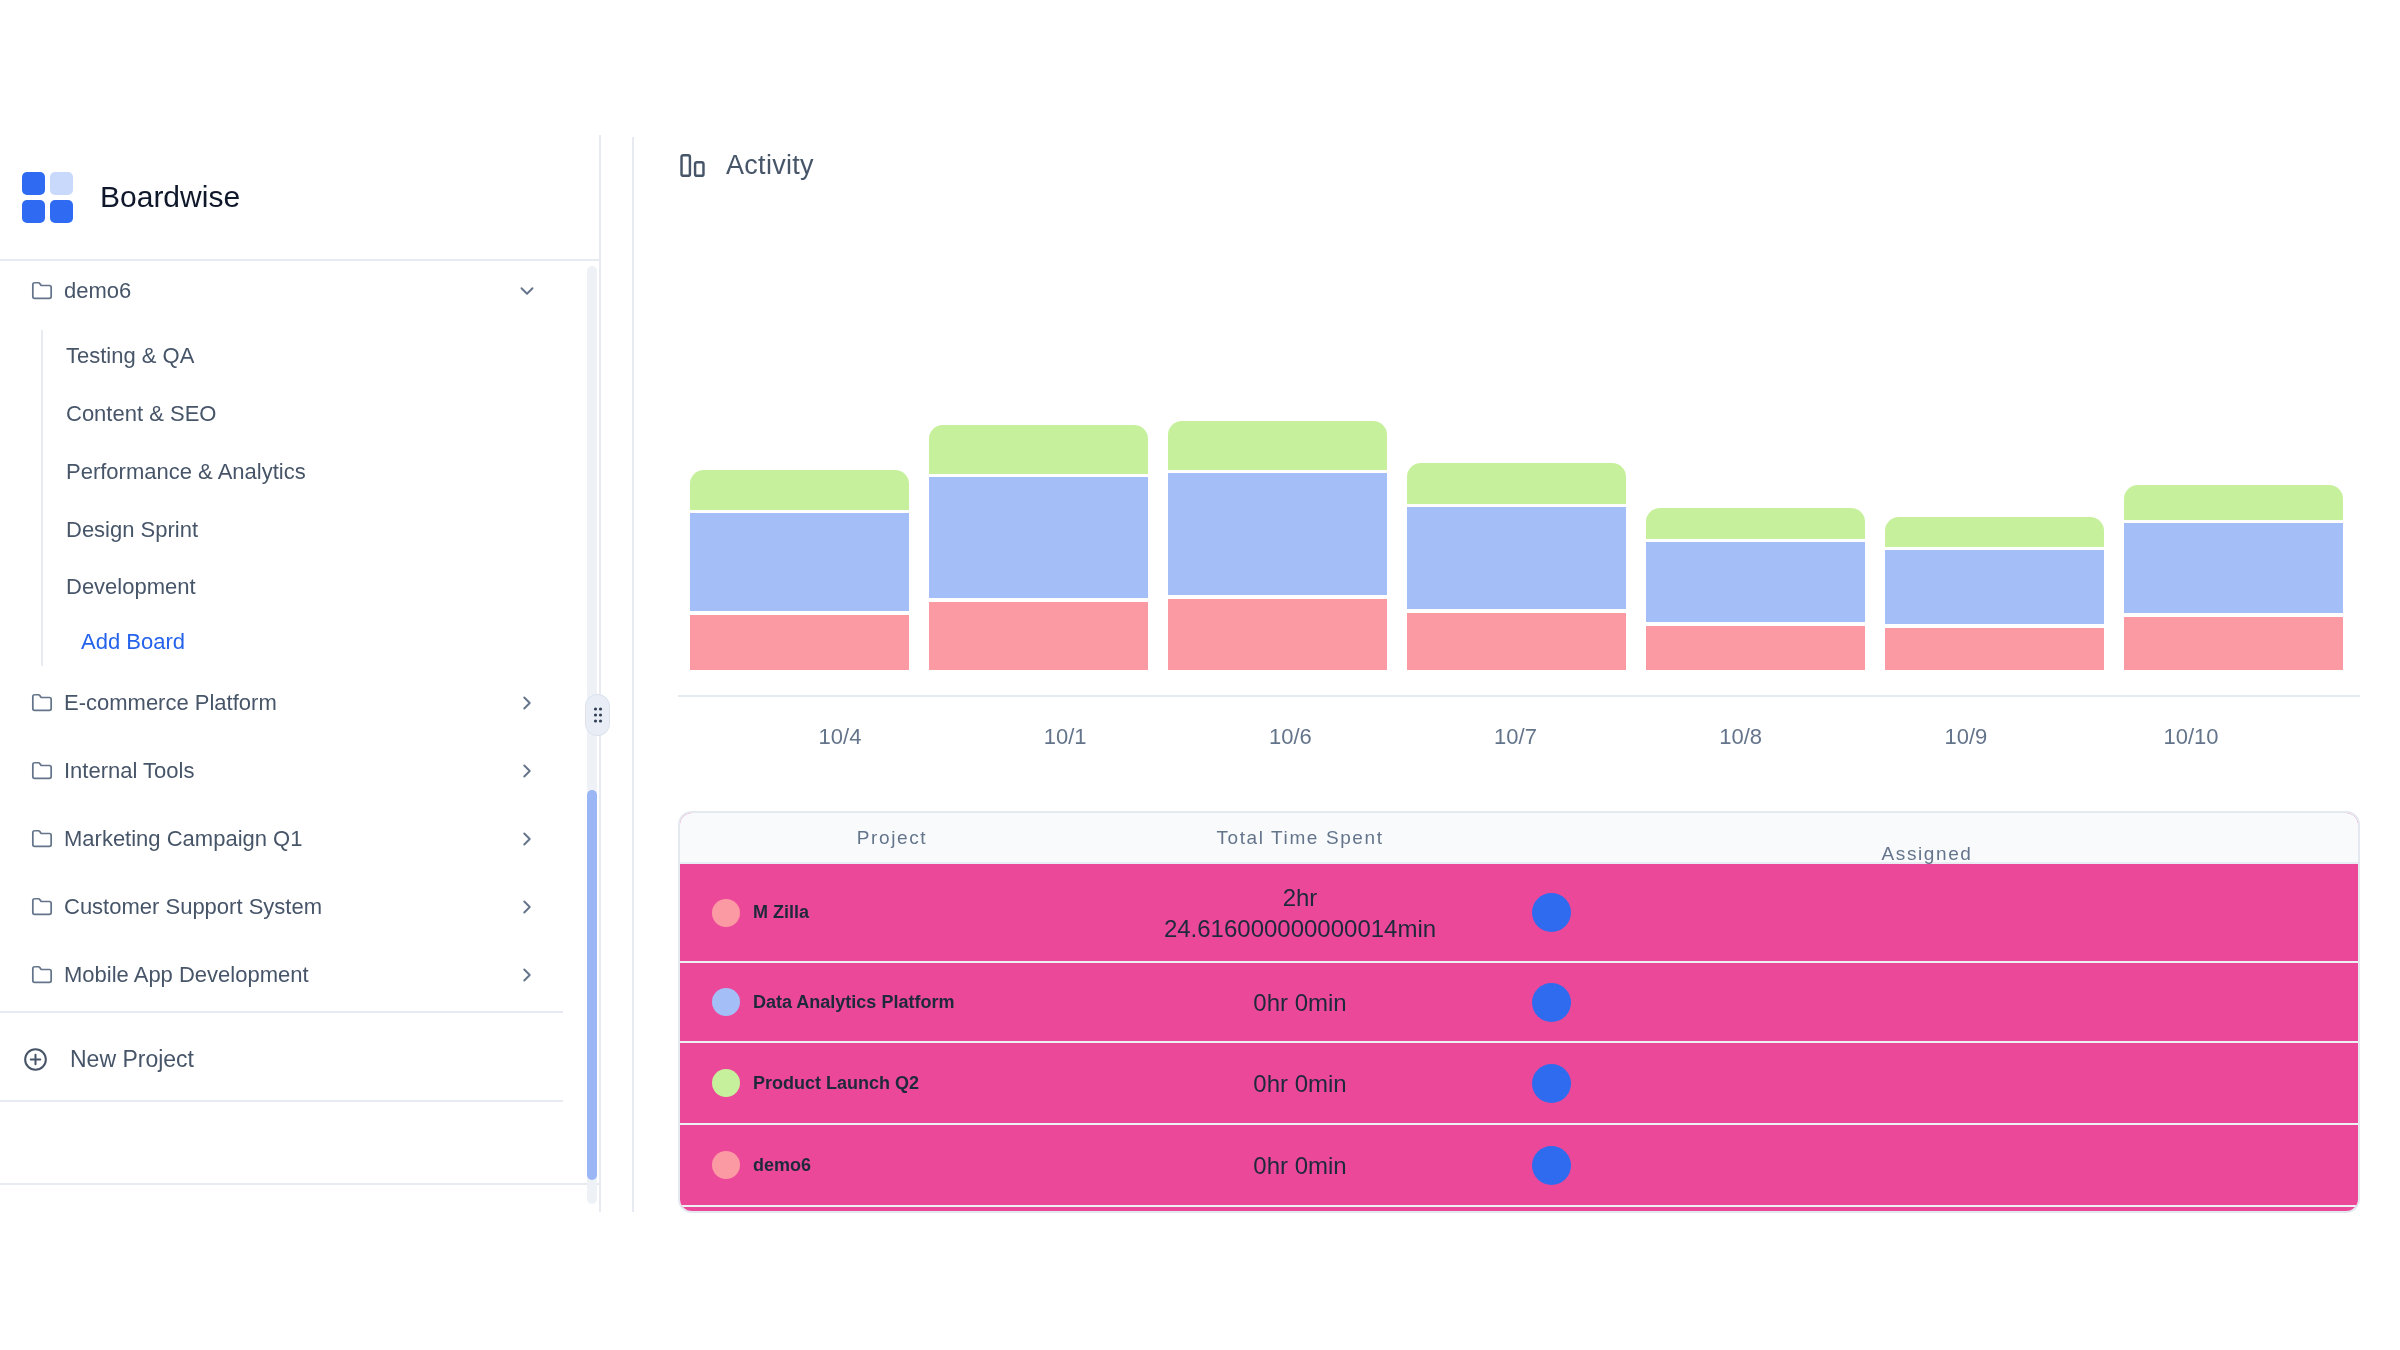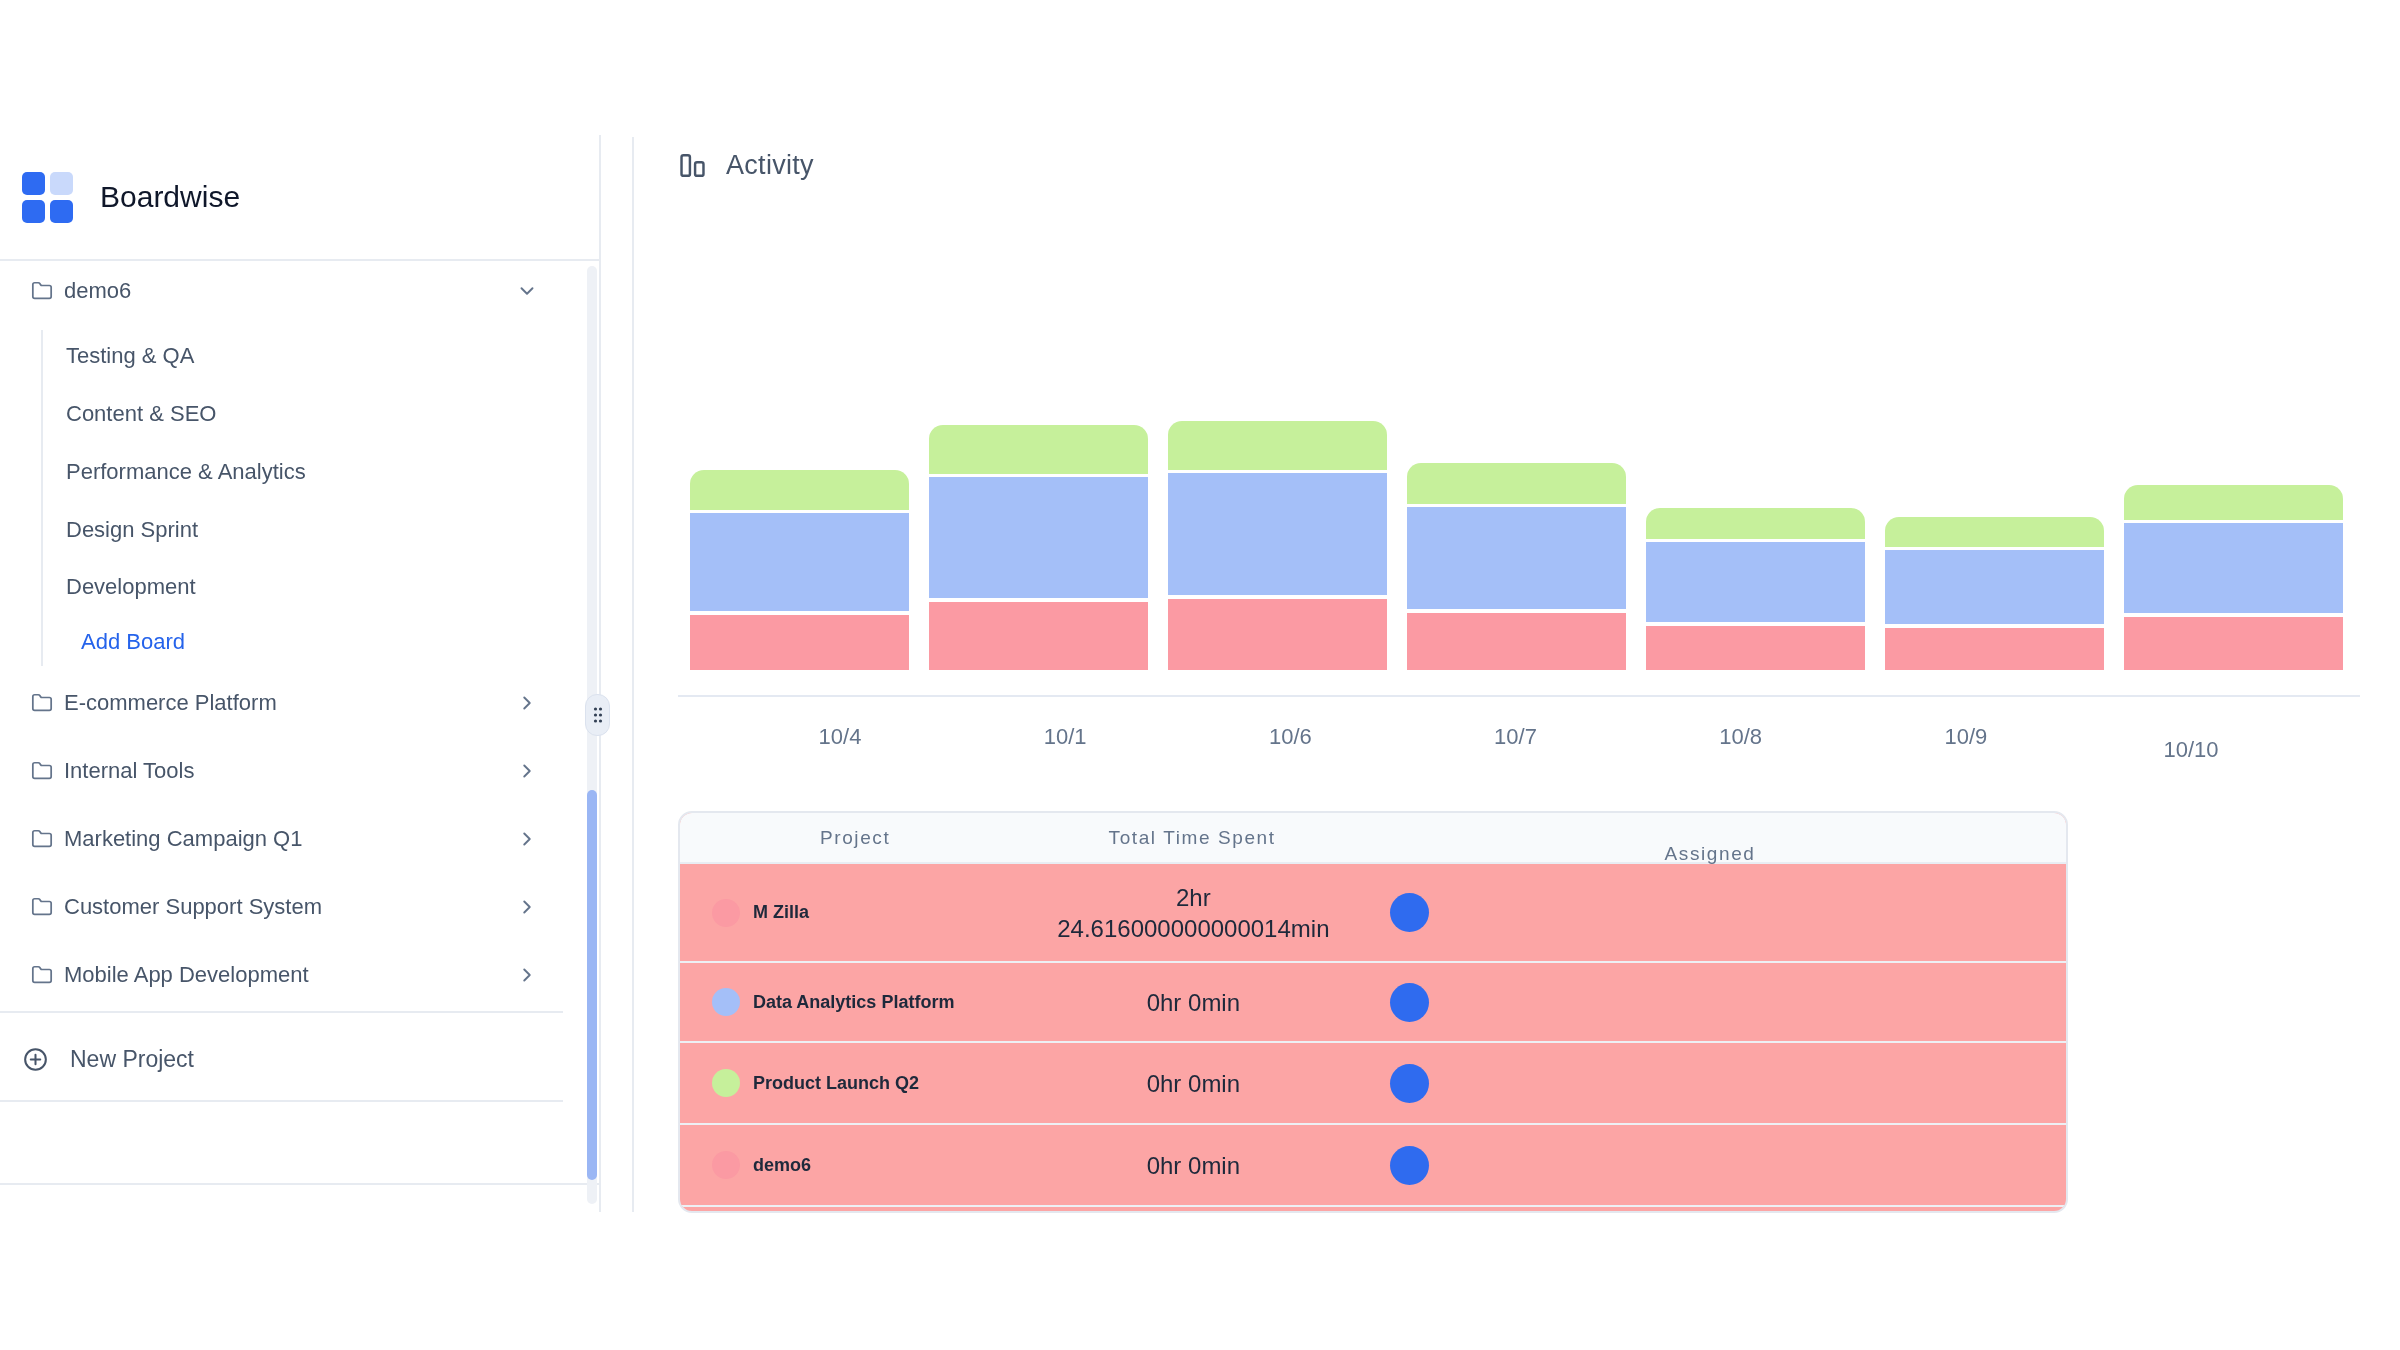--- a/index.html
+++ b/index.html
@@ -47,22 +47,22 @@
   .activity-head .t-icon { width:31px; height:31px; }
   .activity-title { font-size:27px; font-weight:500; color:#475569; letter-spacing:0.3px; }
 
   
   .bar-col { position:absolute; width:219px; }
   .bar-seg { position:absolute; left:0; width:219px; }
   .axis-line { position:absolute; left:678px; top:695px; width:1682px; height:2px; background:#e4e9f2; }
   .x-label { position:absolute; top:724px; width:120px; text-align:center; font-size:22px; color:#64748b; }
 
   
-  .data-table { position:absolute; left:678px; top:811px; width:1390px; height:402px;
-                border:2px solid #e4e8ef; border-radius:14px; background:#fca5a5; overflow:hidden; }
+  .data-table { position:absolute; left:678px; top:811px; width:1682px; height:402px;
+                border:2px solid #e4e8ef; border-radius:14px; background:#ec4899; overflow:hidden; }
   .thead { display:flex; height:51px; background:#f8fafc; border-bottom:2px solid #e9edf3; }
   .th { display:flex; align-items:center; justify-content:center; font-size:19px; font-weight:500;
         color:#64748b; letter-spacing:1.6px; }
   .col-project { width:424px; }
   .col-time   { width:392px; }
   .col-assigned { width:862px;margin-top:32px; }
   .trow { display:flex; border-bottom:2px solid #edf0f4; }
   .cell { display:flex; align-items:center; }
   .cell-project { width:424px; padding-left:32px; gap:13px; }
   .proj-dot { width:28px; height:28px; border-radius:50%; flex:0 0 auto; }
@@ -257,21 +257,21 @@
       </div>
     </div>
   <div class="axis-line"></div>
   <div id="x-labels">
       <div class="x-label" style="left: 780px;">10/4</div>
       <div class="x-label" style="left: 1005.17px;">10/1</div>
       <div class="x-label" style="left: 1230.34px;">10/6</div>
       <div class="x-label" style="left: 1455.51px;">10/7</div>
       <div class="x-label" style="left: 1680.68px;">10/8</div>
       <div class="x-label" style="left: 1905.85px;">10/9</div>
-      <div class="x-label" style="left: 2131.02px; margin-top: 13px;">10/10</div>
+      <div class="x-label" style="left: 2131.02px;">10/10</div>
     </div>
 
   <div class="data-table">
     <div class="thead">
       <div class="th col-project">Project</div>
       <div class="th col-time">Total Time Spent</div>
       <div class="th col-assigned">Assigned</div>
     </div>
     <div id="table-body">
   <div class="trow" style="height: 99px;">

